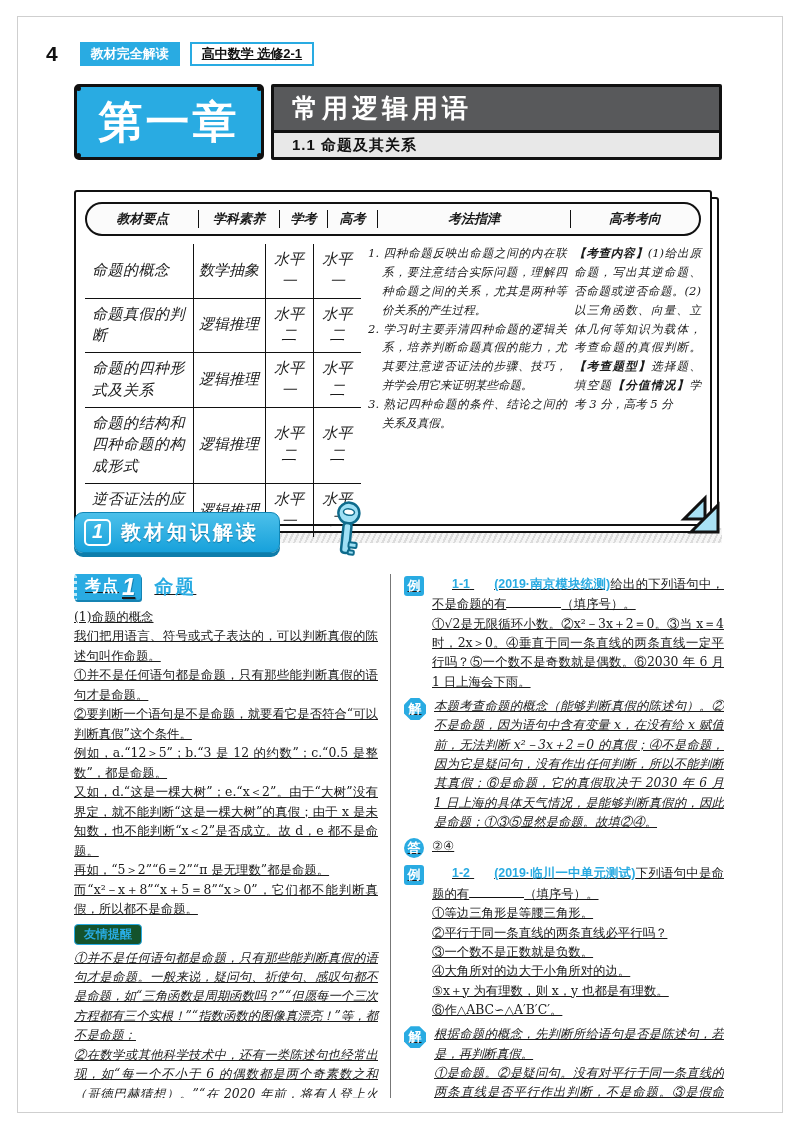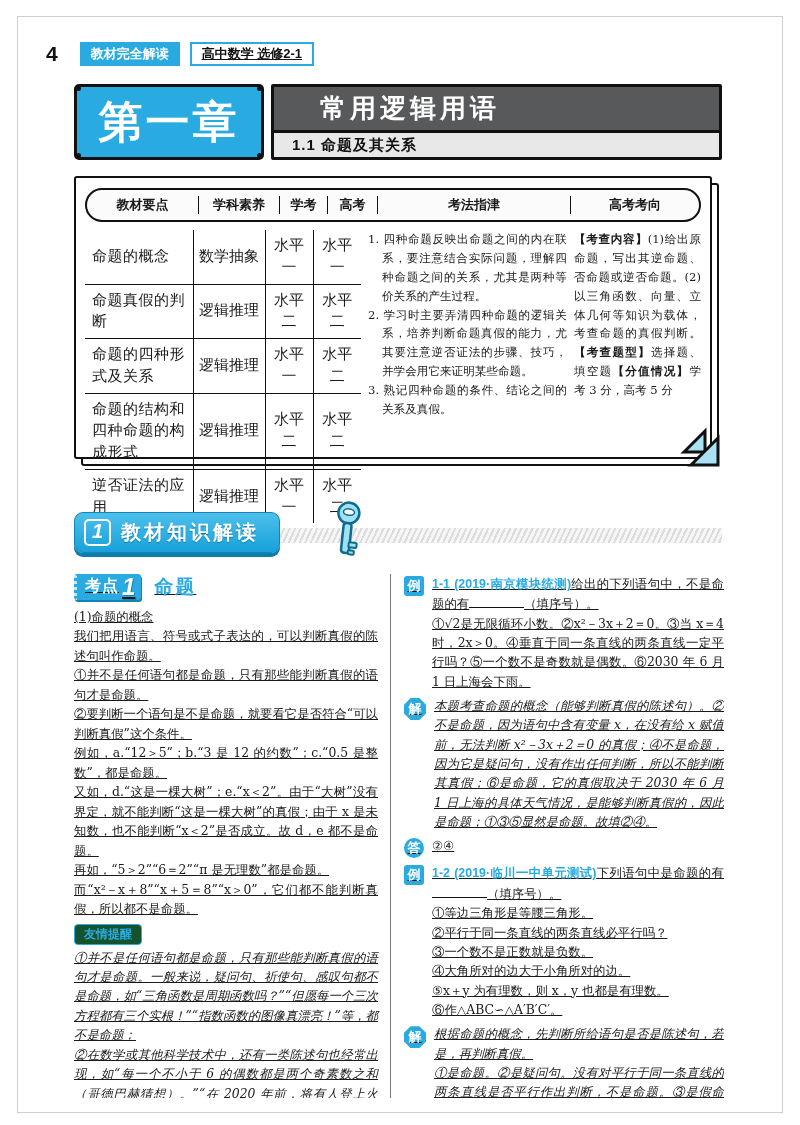--- a/index.html
+++ b/index.html
@@ -14,25 +14,25 @@
   .badge-subject { border:2px solid #29abe2; background:#fff; color:#111; font-weight:bold; font-size:13px; padding:1px 10px;text-decoration:underline; }
 
   
   .banner { position:absolute; top:84px; left:74px; width:648px; height:76px; display:flex; gap:7px; }
   .ch-box { width:190px; background:#29abe2; border:3px solid #111; border-radius:5px; color:#fff;
             display:flex; align-items:center; justify-content:center; font-size:44px; font-weight:bold;
             letter-spacing:3px; position:relative; font-family:"Liberation Sans",sans-serif; }
   .dot { position:absolute; width:5px; height:5px; border-radius:50%; background:#111; }
   .dot.tl{ top:-1px; left:-1px; } .dot.tr{ top:-1px; right:-1px; } .dot.bl{ bottom:-1px; left:-1px; } .dot.br{ bottom:-1px; right:-1px; }
   .ch-right { flex:1; border:3px solid #111; border-radius:2px; display:flex; flex-direction:column; background:#58595b; }
-  .ch-title { flex:1; color:#fff; font-size:26px; font-weight:bold; letter-spacing:4px; display:flex; align-items:center; padding-left:18px;margin-left:28px; }
+  .ch-title { flex:1; color:#fff; font-size:26px; font-weight:bold; letter-spacing:4px; display:flex; align-items:center; padding-left:18px; }
   .ch-sub { height:27px; background:#e8e8e8; border-top:3px solid #111; color:#111; font-size:15px; font-weight:bold; display:flex; align-items:center; padding-left:18px; letter-spacing:1px; }
 
   
-  .panel { position:absolute; top:176px; left:74px; width:638px; height:283px; }
+  .panel { position:absolute; top:190px; left:74px; width:638px; height:336px;font-style:italic; }
   .panel-front { position:relative; width:100%; height:100%; background:#fff; border:2.5px solid #111; border-radius:3px;
                  box-shadow:7px 7px 0 -2px #fff, 7px 7px 0 0 #111; padding:10px 9px 8px 9px; z-index:1; }
   .dogear { position:absolute; right:-10px; bottom:-10px; z-index:2; }
 
   .tbl-head { display:flex; align-items:stretch; border:2px solid #111; border-radius:17px; height:34px;
               background:#fbfbfb; font-weight:bold; font-size:13px; }
   .tbl-head .hc { display:flex; align-items:center; justify-content:center; }
   .hsep { width:0; border-right:1.5px solid #111; margin:6px 0; }
   .hc.c1{width:111px;} .hc.c2{width:80px;} .hc.c3{width:47px;} .hc.c4{width:49px;} .hc.c5{flex:1;} .hc.c6{width:128px;}
 
@@ -79,21 +79,21 @@
   .kai { font-style:italic; }
 
   .ex { display:flex; gap:8px; margin-top:5px; }
   .ex:first-child { margin-top:0; }
   .bdg { flex:none; width:20px; height:20px; background:#29abe2; color:#fff; font-size:13px; font-weight:bold;
          display:flex; align-items:center; justify-content:center; margin-top:2px; }
   .bdg-sq { border-radius:3px; }
   .bdg-oct { width:22px; height:22px; clip-path:polygon(30% 0,70% 0,100% 30%,100% 70%,70% 100%,30% 100%,0 70%,0 30%); }
   .bdg-cir { border-radius:50%; }
   .ex-body { flex:1; font-family:"DejaVu Serif", serif; font-size:12.4px; line-height:1.56; text-align:justify; }
-  .ex-meta { color:#29abe2; font-weight:bold; font-family:"Liberation Sans",sans-serif; }
+  .ex-meta { color:#29abe2; font-weight:bold; font-family:"Liberation Sans",sans-serif;margin-left:20px; }
   .blank { display:inline-block; width:55px; height:11px; border-bottom:1.2px solid #111; }
   .ex-items p { margin:0; }
 </style>
 </head>
 <body>
 
 <div class="frame"></div>
 
 <div class="pg-header">
   <span class="pg-num">4</span>

